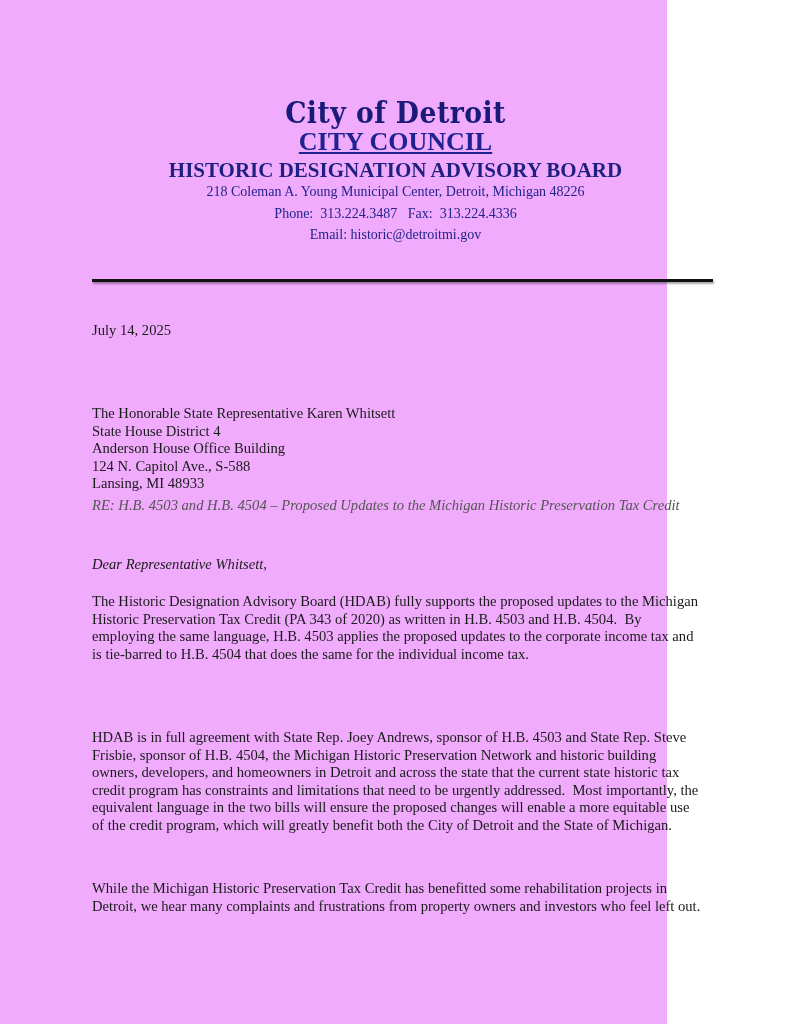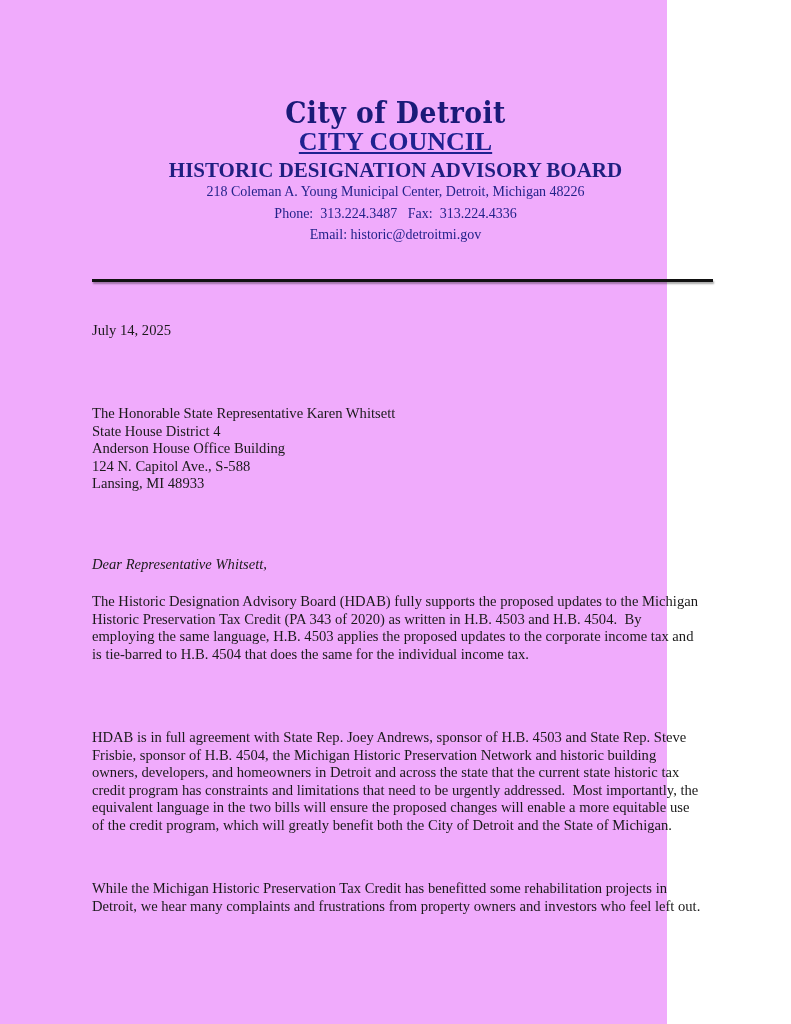--- a/index.html
+++ b/index.html
@@ -41,20 +41,21 @@
   <div class="body date">July 14, 2025</div>
 
   <div class="body addr">
     <div>The Honorable State Representative Karen Whitsett</div>
     <div>State House District 4</div>
     <div>Anderson House Office Building</div>
     <div>124 N. Capitol Ave., S-588</div>
     <div>Lansing, MI 48933</div>
   </div>
 
+  <div class="body re">RE: H.B. 4503 and H.B. 4504 – Proposed Updates to the Michigan Historic Preservation Tax Credit</div>
 
   <div class="body salute">Dear Representative Whitsett,</div>
 
   <div class="body p1">
     <p style="white-space: pre-wrap;">The Historic Designation Advisory Board (HDAB) fully supports the proposed updates to the Michigan Historic Preservation Tax Credit (PA 343 of 2020) as written in H.B. 4503 and H.B. 4504.  By employing the same language, H.B. 4503 applies the proposed updates to the corporate income tax and is tie-barred to H.B. 4504 that does the same for the individual income tax.</p>
   </div>
 
   <div class="body p2">
     <p style="white-space: pre-wrap;">HDAB is in full agreement with State Rep. Joey Andrews, sponsor of H.B. 4503 and State Rep. Steve Frisbie, sponsor of H.B. 4504, the Michigan Historic Preservation Network and historic building owners, developers, and homeowners in Detroit and across the state that the current state historic tax credit program has constraints and limitations that need to be urgently addressed.  Most importantly, the equivalent language in the two bills will ensure the proposed changes will enable a more equitable use of the credit program, which will greatly benefit both the City of Detroit and the State of Michigan.</p>
   </div>

